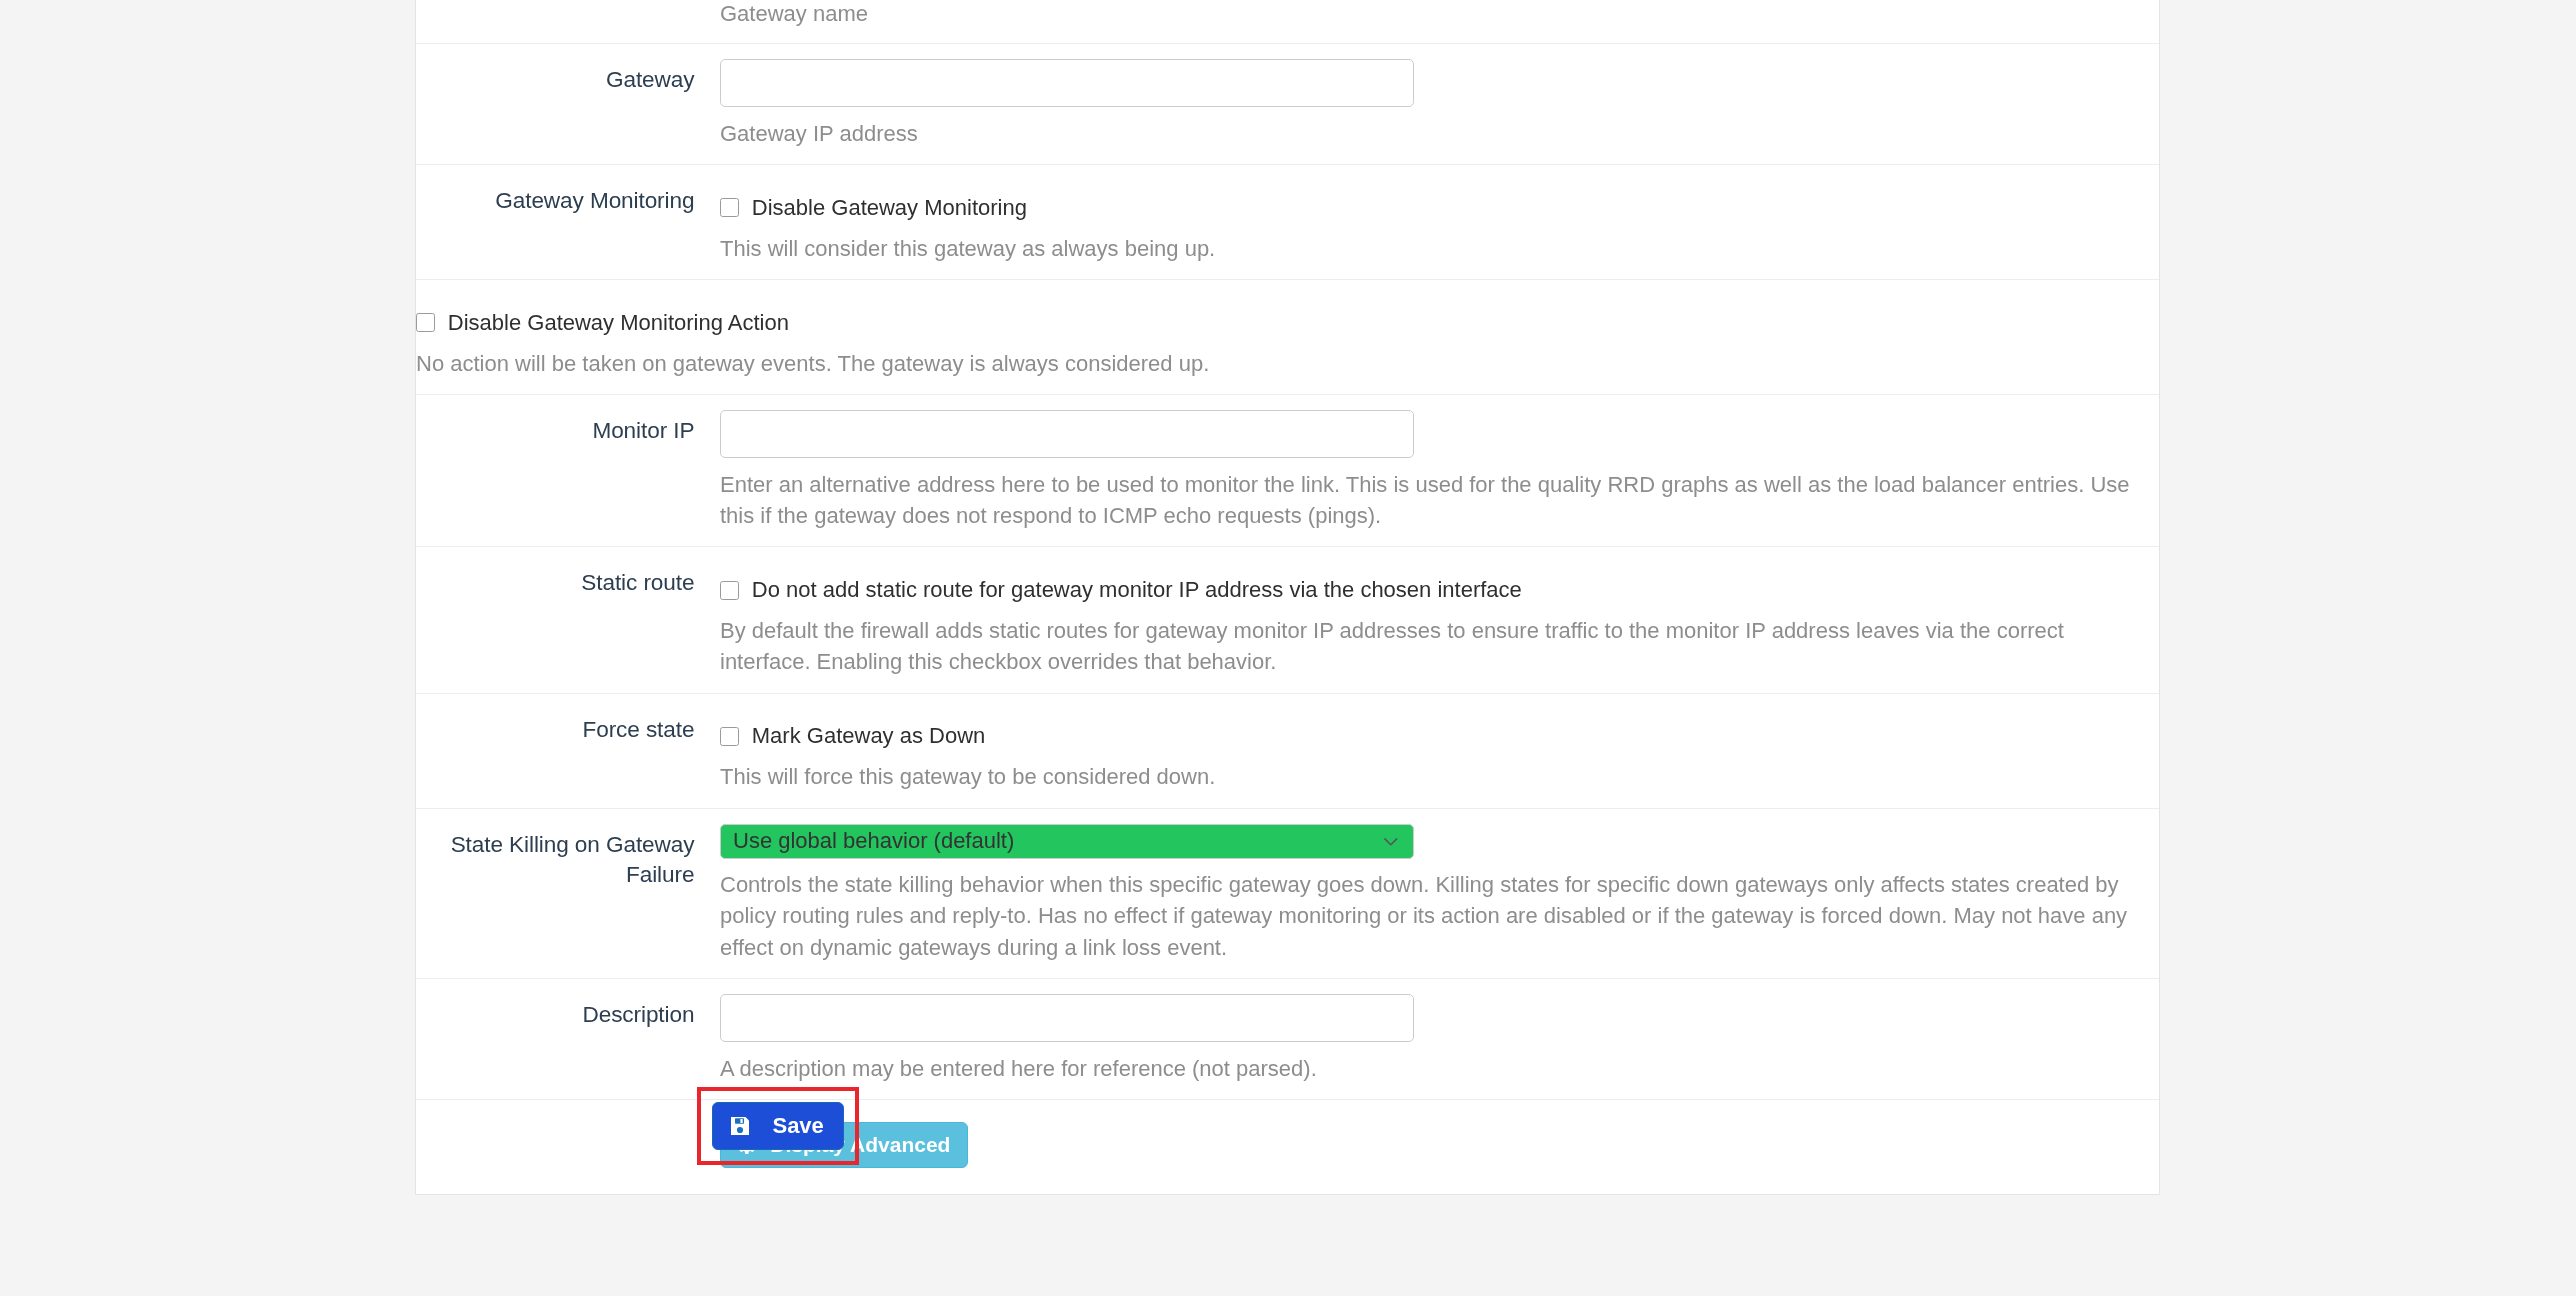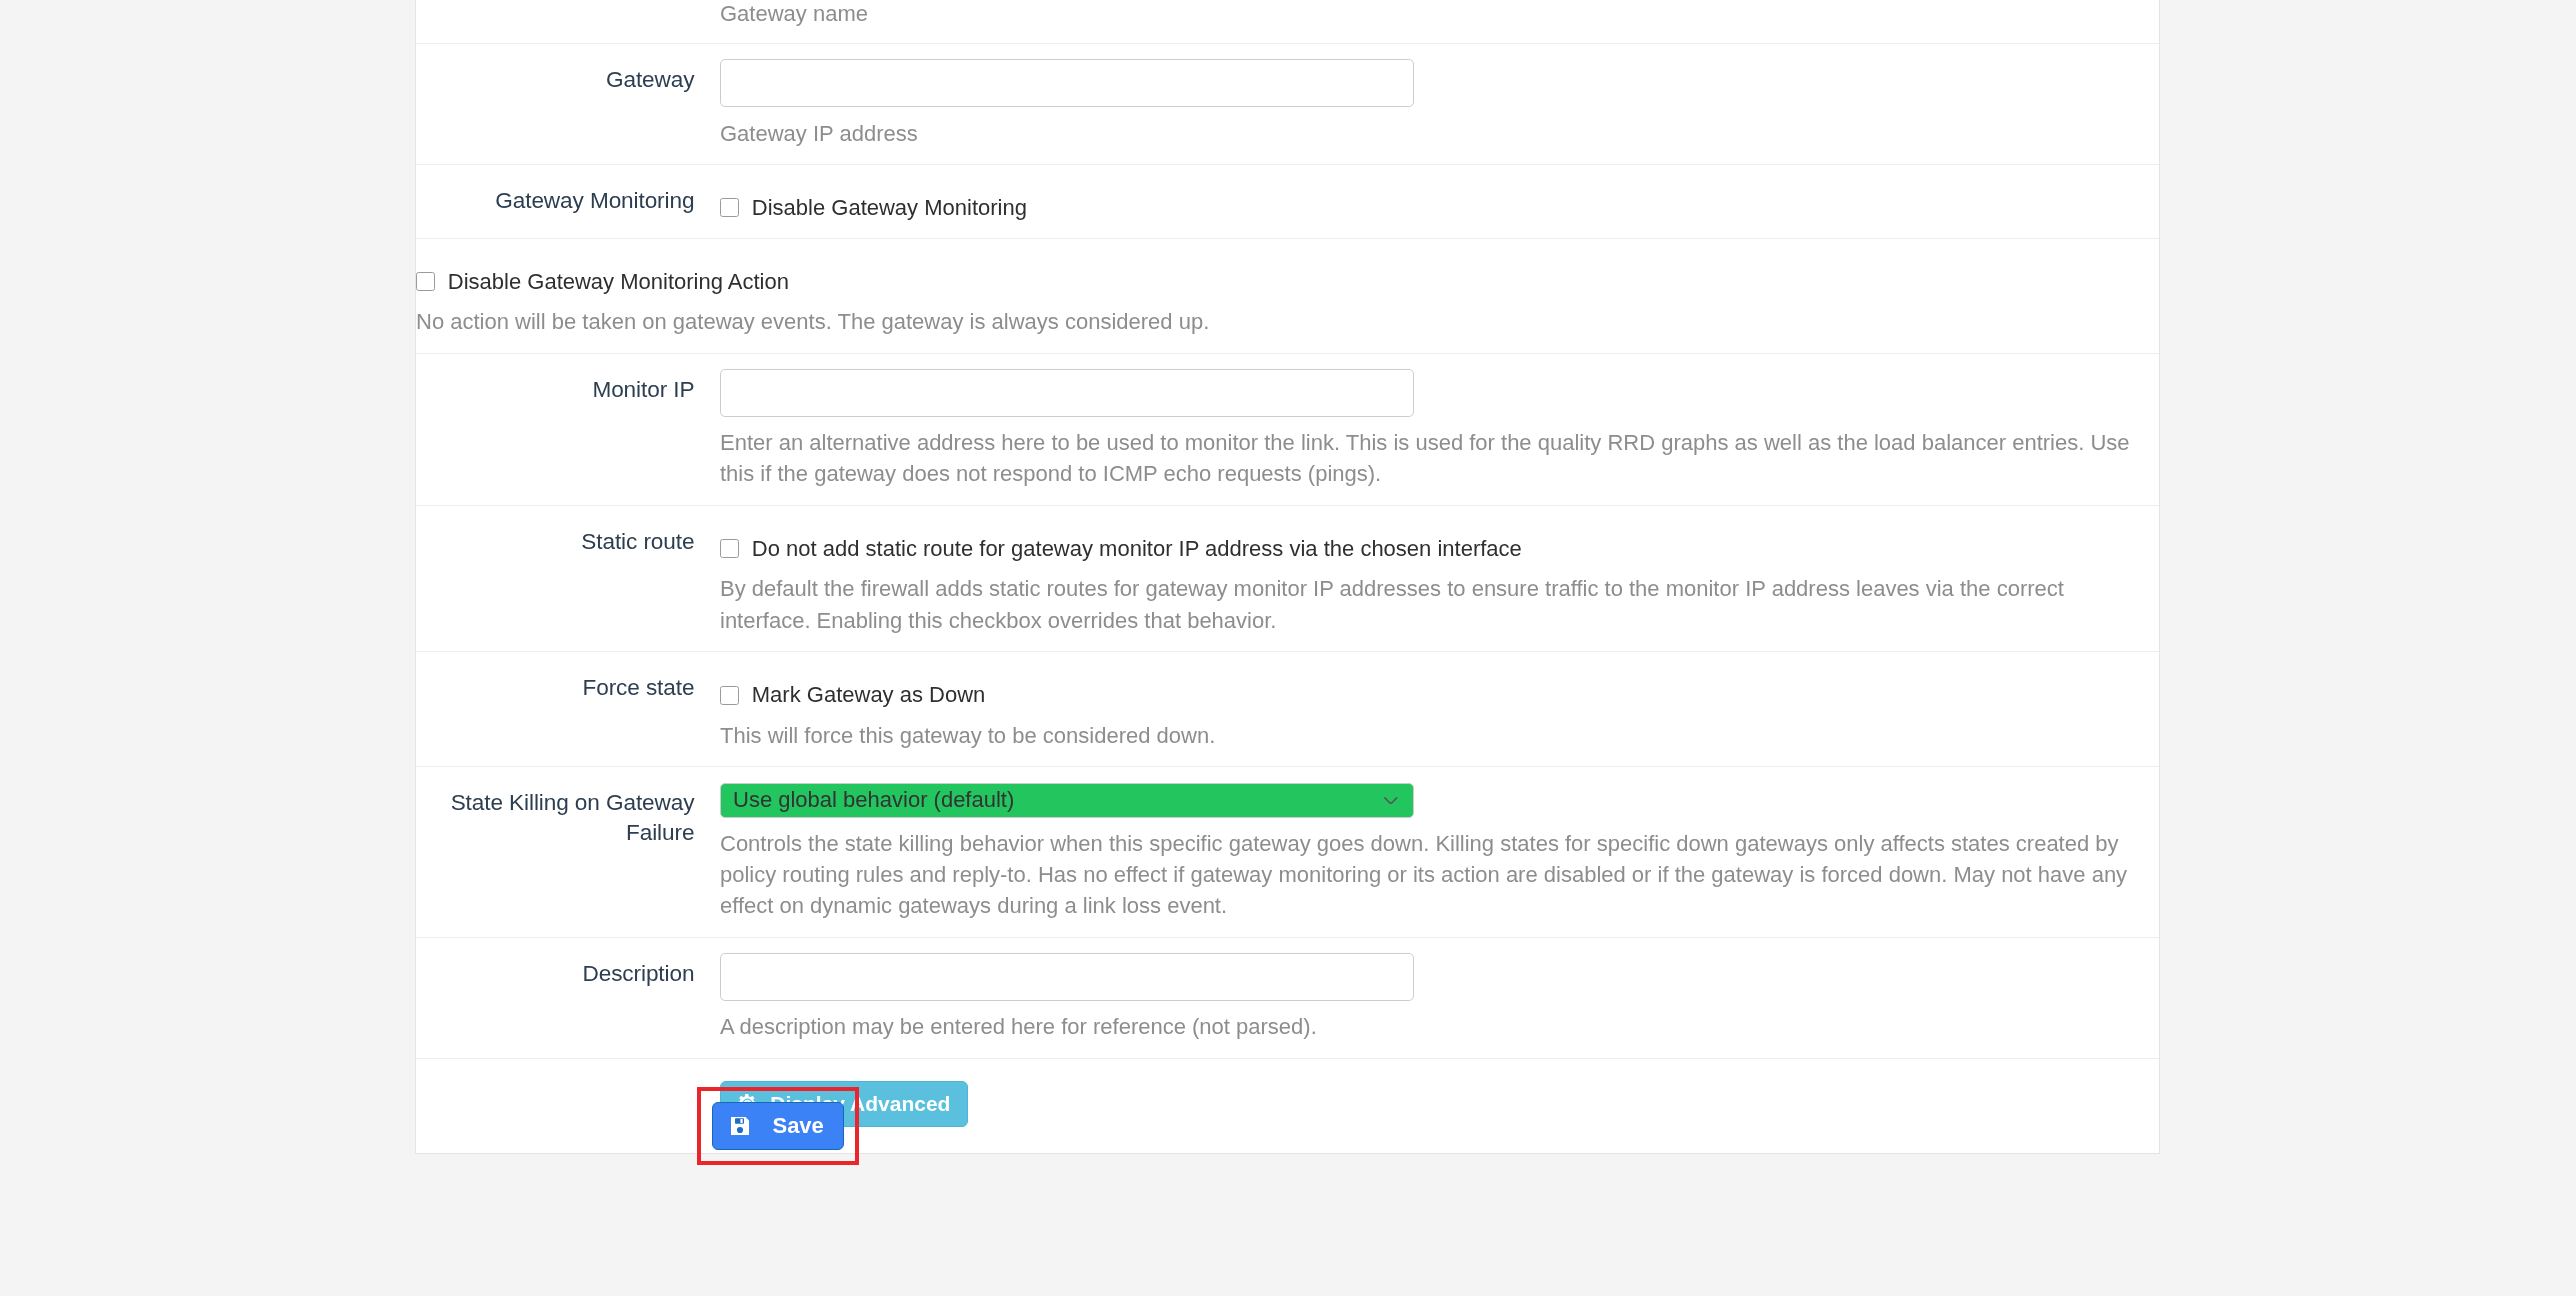--- a/index.html
+++ b/index.html
@@ -151,21 +151,21 @@
     border: 4.3px solid #e8262b;
     background: transparent;
     display: flex;
     align-items: center;
     justify-content: center;
   }
   .btn-save {
     display: inline-flex;
     align-items: center;
     gap: 20px;
-    background: #3b82f6;
+    background: #1d4ed8;
     border: 0.9px solid #1a68b5;
     border-radius: 6px;
     color: #fff;
     font-size: 22px;
     font-weight: bold;
     padding: 10.2px 19px 11px 15.3px;
     line-height: 1;
     cursor: pointer;
   }
   .floppy { width: 24px; height: 24px; flex: 0 0 24px; }
@@ -221,20 +221,21 @@
       </div>
     </div>
 
     <div class="frow">
       <div class="flabel">Gateway Monitoring</div>
       <div class="fctl">
         <label class="cbline">
           <span class="cbox"></span>
           <span class="cblabel">Disable Gateway Monitoring</span>
         </label>
+        <div class="helptext">This will consider this gateway as always being up.</div>
       </div>
     </div>
 
     <div class="frow">
       <div class="fctl">
         <label class="cbline">
           <span class="cbox"></span>
           <span class="cblabel">Disable Gateway Monitoring Action</span>
         </label>
         <div class="helptext">No action will be taken on gateway events. The gateway is always considered up.</div>

